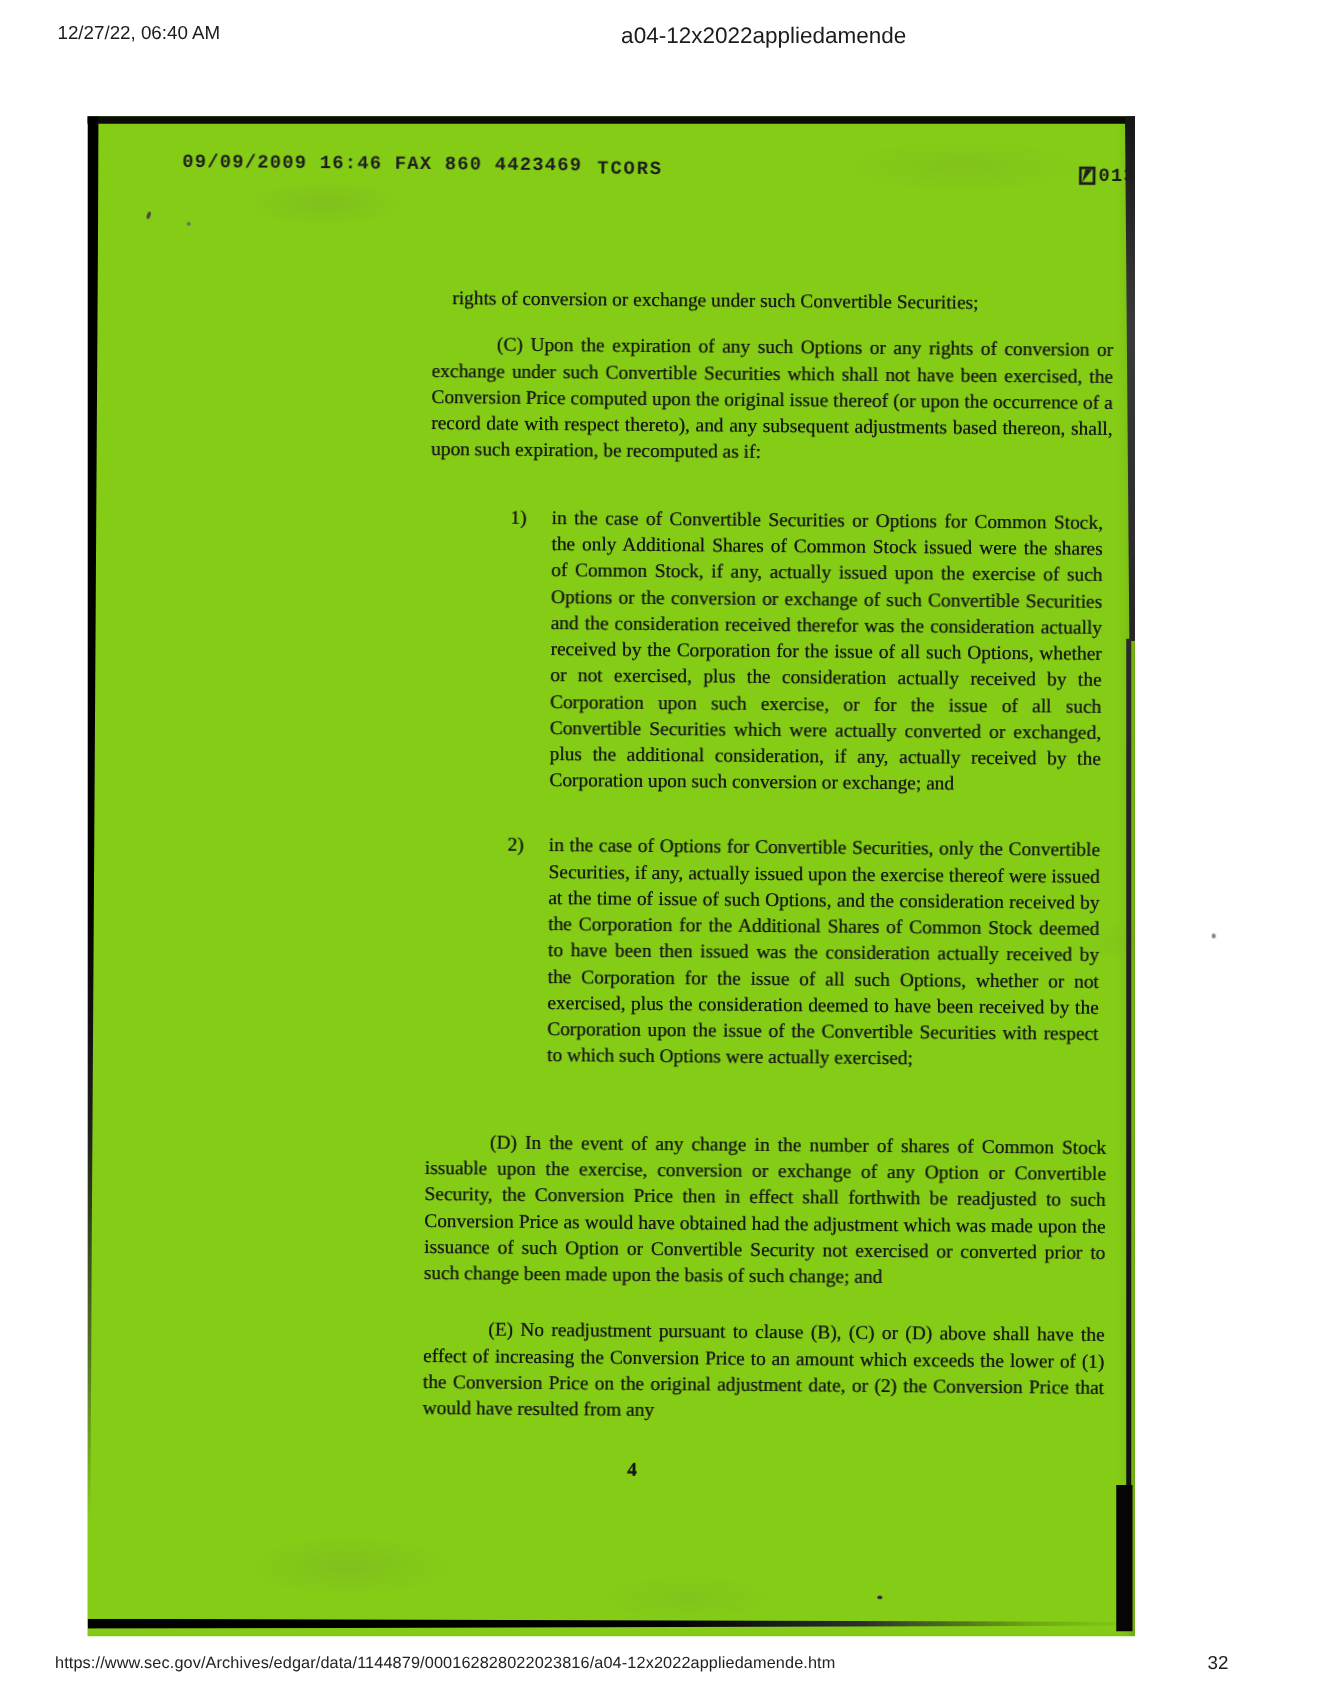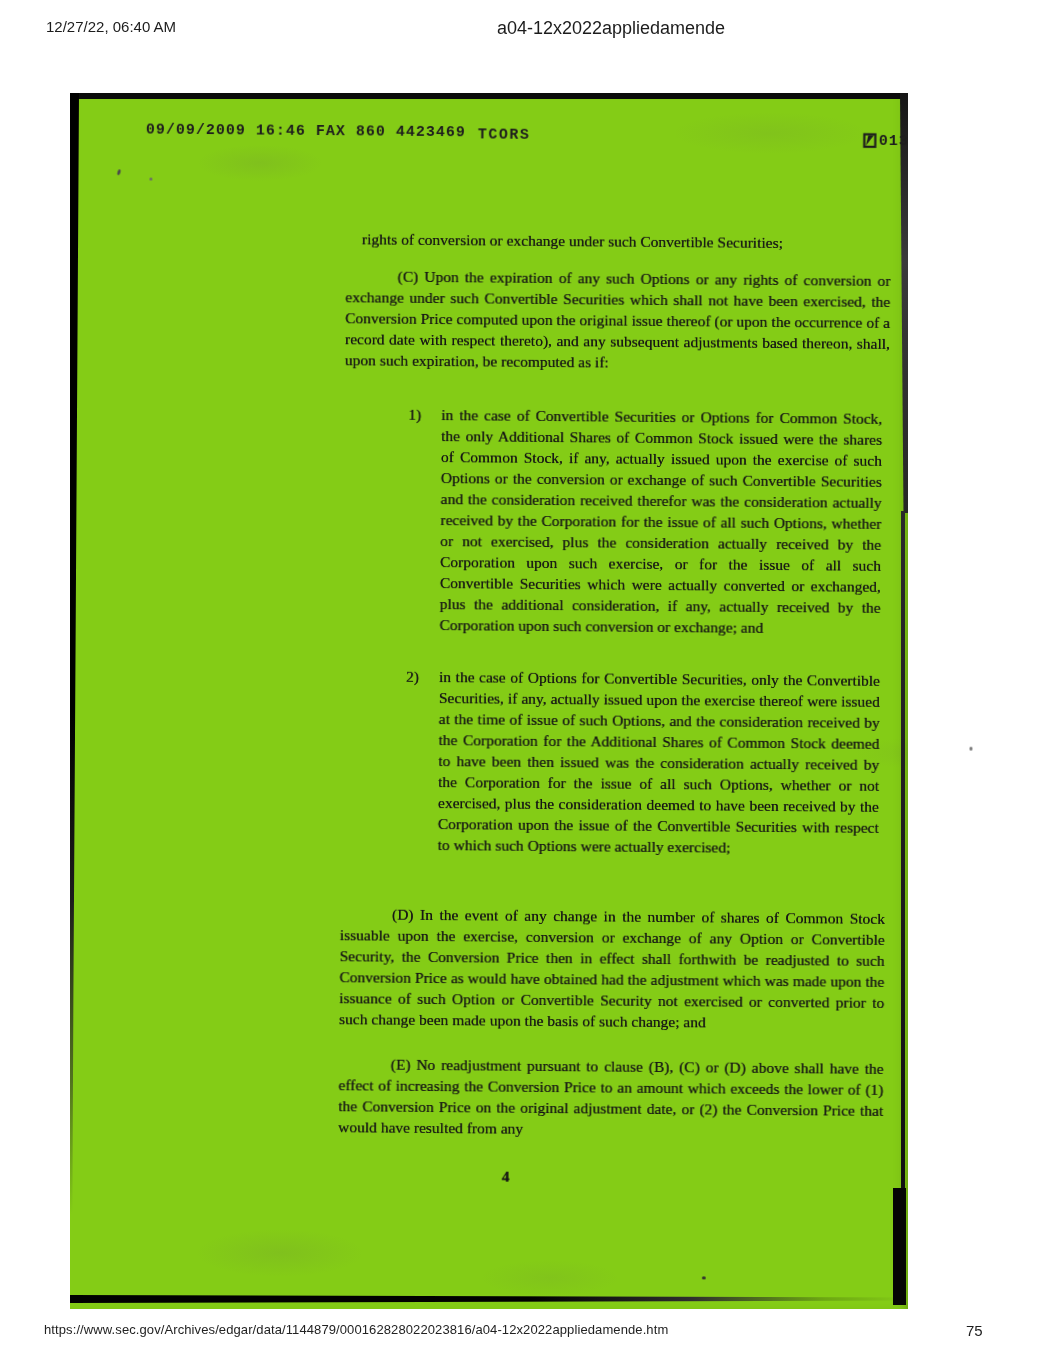--- a/index.html
+++ b/index.html
@@ -192,13 +192,13 @@
     <div class="scan-page-number">4</div>
 
     <div class="speck speck1"></div>
     <div class="speck speck2"></div>
     <div class="speck speck3"></div>
     <div class="speck speck4"></div>
   </div>
 </div>
 
 <div class="print-footer-url">https://www.sec.gov/Archives/edgar/data/1144879/000162828022023816/a04-12x2022appliedamende.htm</div>
-<div class="print-footer-page">75</div>
+<div class="print-footer-page">32</div>
 
 </body></html>

